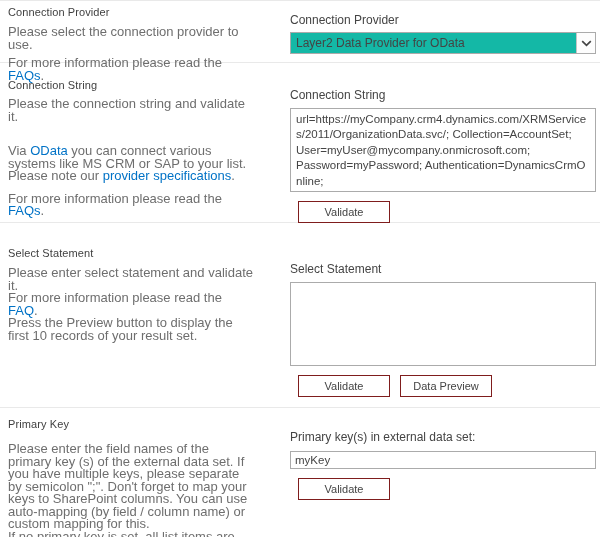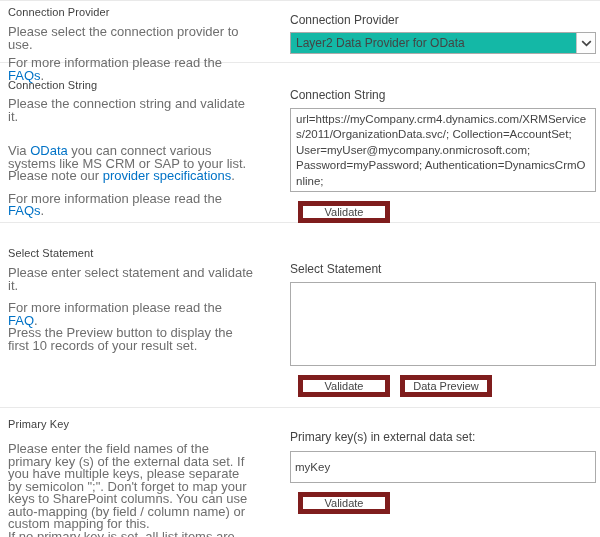--- a/index.html
+++ b/index.html
@@ -52,21 +52,21 @@
   .sec-provider .col-left p.p1 { margin-top: 8px; }
   .sec-provider .col-left p.p2 { margin-top: 6px; }
 
   .sec-connection .col-left h3 { margin-top: 12px; }
   .sec-connection .col-left p.p1 { margin-top: 7px; }
   .sec-connection .col-left p.p2 { margin-top: 22px; }
   .sec-connection .col-left p.p3 { margin-top: 10px; }
 
   .sec-select .col-left h3 { margin-top: 24px; }
   .sec-select .col-left p.p1 { margin-top: 8px; }
-  .sec-select .col-left p.p2 { margin-top: 10px; }
+  .sec-select .col-left p.p2 { }
   .sec-select .col-left p.p3 { }
 
   .sec-pkey .col-left h3 { margin-top: 10px; }
   .sec-pkey .col-left p.p1 { margin-top: 13px; }
 
   .field-label {
     display: block;
     font-size: 12px;
     color: #444;
   }
@@ -115,35 +115,35 @@
     line-height: 15.5px;
     color: #444;
     word-break: break-all;
     overflow: auto;
     outline: none;
   }
   input.text-input {
     display: block;
     margin-top: 7px;
     width: 100%;
-    height: 32px;
+    height: 18px;
     border: 1px solid #ababab;
     padding: 1px 4px;
     font-family: "Liberation Sans", sans-serif;
     font-size: 11.5px;
     color: #444;
     outline: none;
   }
 
   .btn-row { display: flex; margin-top: 9px; margin-left: 8px; }
   button.std-btn {
     width: 92px;
     height: 22px;
     background: #ffffff;
-    border: 5px solid #7f1d1d;
+    border: 1px solid #7f1d1d;
     font-family: "Liberation Sans", sans-serif;
     font-size: 11px;
     color: #444;
     cursor: pointer;
   }
   button.std-btn + button.std-btn { margin-left: 10px; }
 </style>
 </head>
 <body>
 

